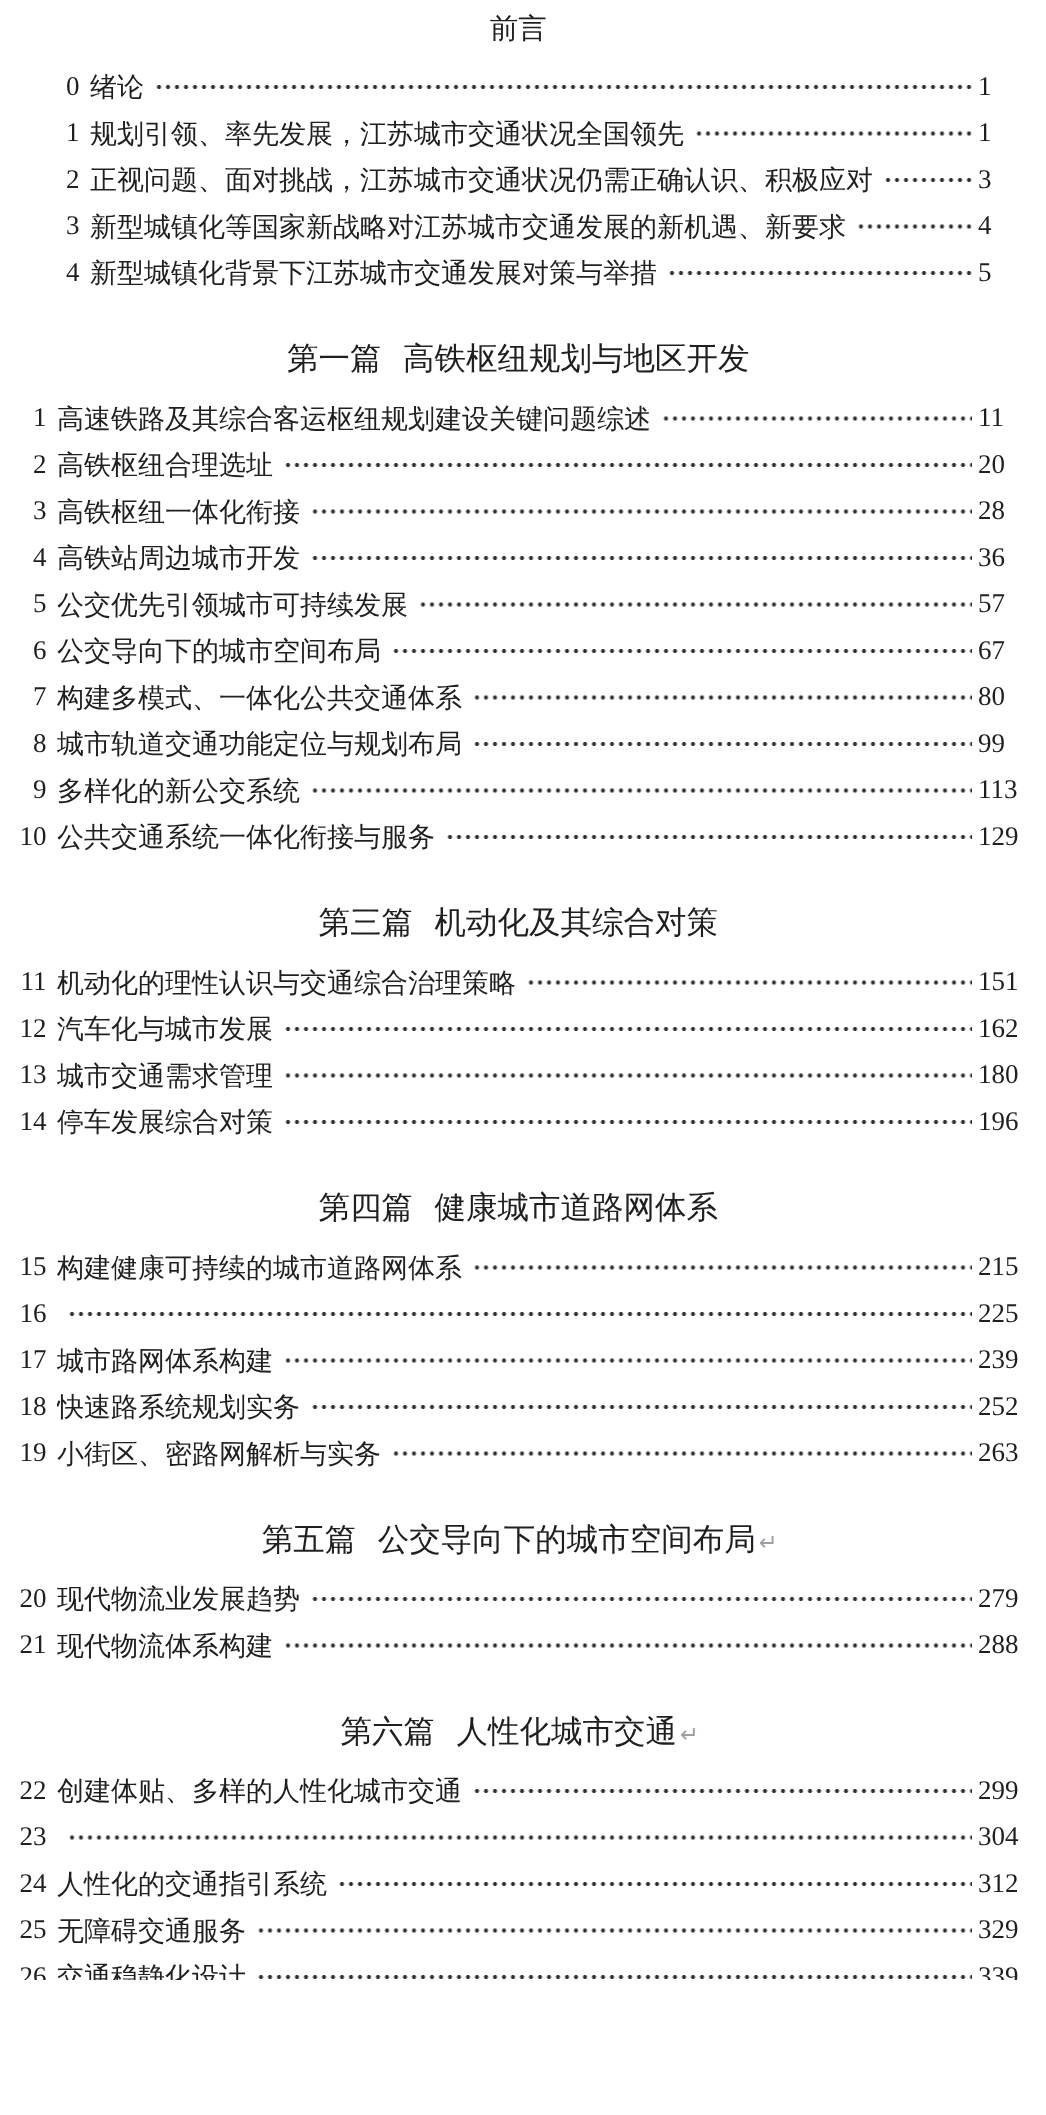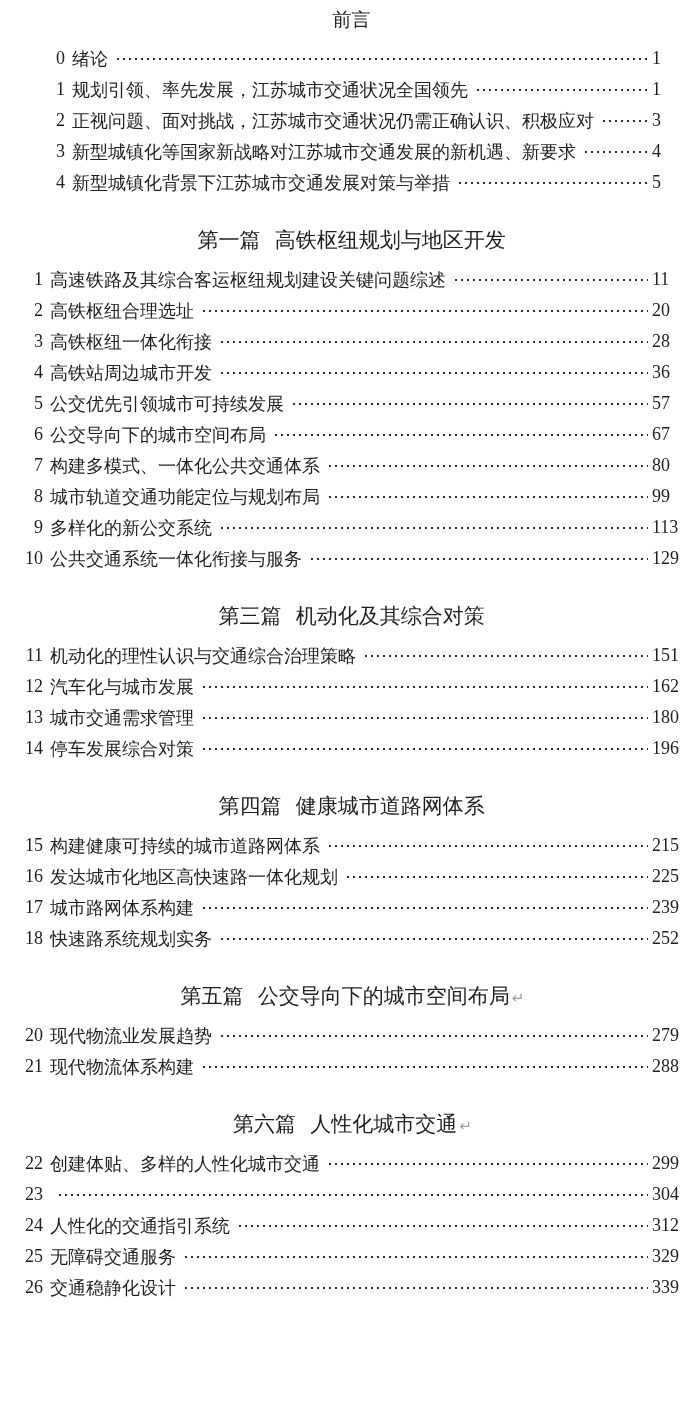--- a/index.html
+++ b/index.html
@@ -7,21 +7,21 @@
     padding: 0;
     background: #ffffff;
     font-family: "Liberation Serif", "DejaVu Serif", serif;
     color: #1f1f1f;
   }
   .page {
     position: relative;
     width: 697px;
     height: 1320px;
     box-sizing: border-box;
-    padding: 6px 14px 0 22px;
+    padding: 6px 14px 0 10px;
     background: #ffffff;
     overflow: hidden;
   }
   .section-heading {
     text-align: center;
     font-size: 21px;
     font-weight: normal;
     line-height: 28px;
     margin: 28px 0 8px 0;
     word-spacing: 9px;
@@ -217,35 +217,40 @@
     <h2 class="section-heading"><span>第四篇 健康城市道路网体系</span><span class="return-mark"></span></h2>
     <div class="entries">
           <div class="entry">
     <span class="num">15</span>
     <span class="title">构建健康可持续的城市道路网体系</span>
     <span class="leader"></span>
     <span class="pagenum">215</span>
   </div>
           <div class="entry">
     <span class="num">16</span>
-    <span class="title">发达城市化地区高快速路一体化规划</span>
     <span class="leader"></span>
     <span class="pagenum">225</span>
   </div>
           <div class="entry">
     <span class="num">17</span>
     <span class="title">城市路网体系构建</span>
     <span class="leader"></span>
     <span class="pagenum">239</span>
   </div>
           <div class="entry">
     <span class="num">18</span>
     <span class="title">快速路系统规划实务</span>
     <span class="leader"></span>
     <span class="pagenum">252</span>
+  </div>
+          <div class="entry">
+    <span class="num">19</span>
+    <span class="title">小街区、密路网解析与实务</span>
+    <span class="leader"></span>
+    <span class="pagenum">263</span>
   </div>
         </div>
   </div>
       <div class="section part">
     <h2 class="section-heading"><span>第五篇 公交导向下的城市空间布局</span><span class="return-mark">↵</span></h2>
     <div class="entries">
           <div class="entry">
     <span class="num">20</span>
     <span class="title">现代物流业发展趋势</span>
     <span class="leader"></span>

